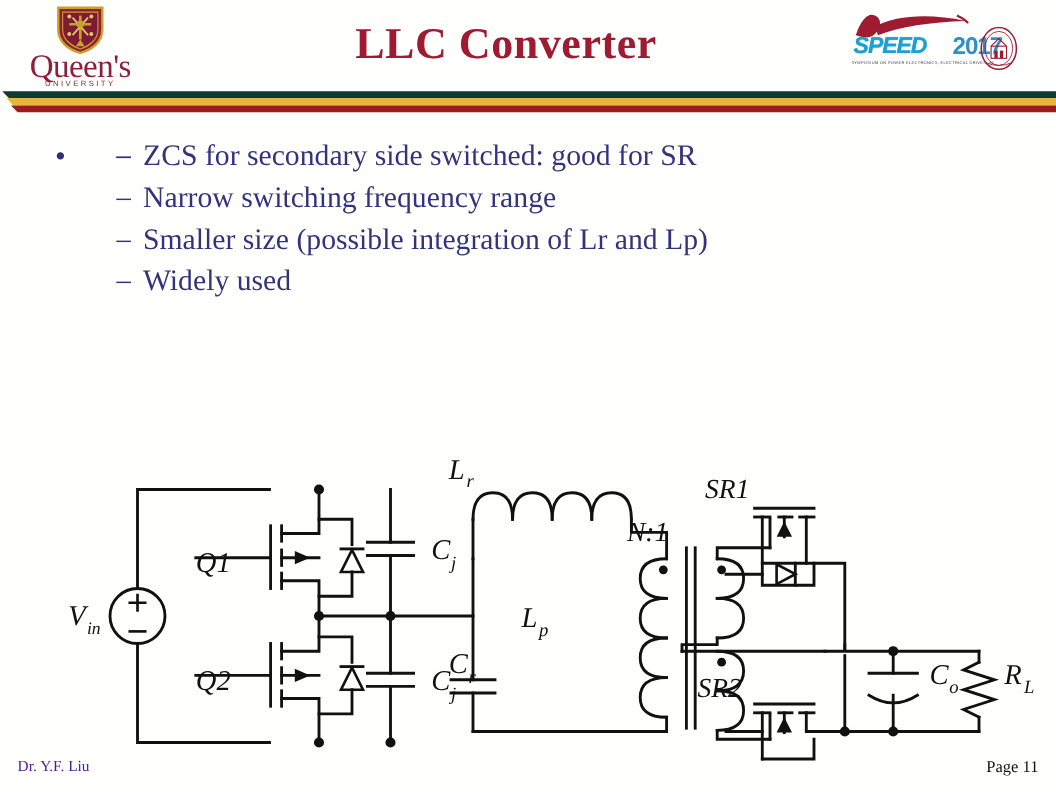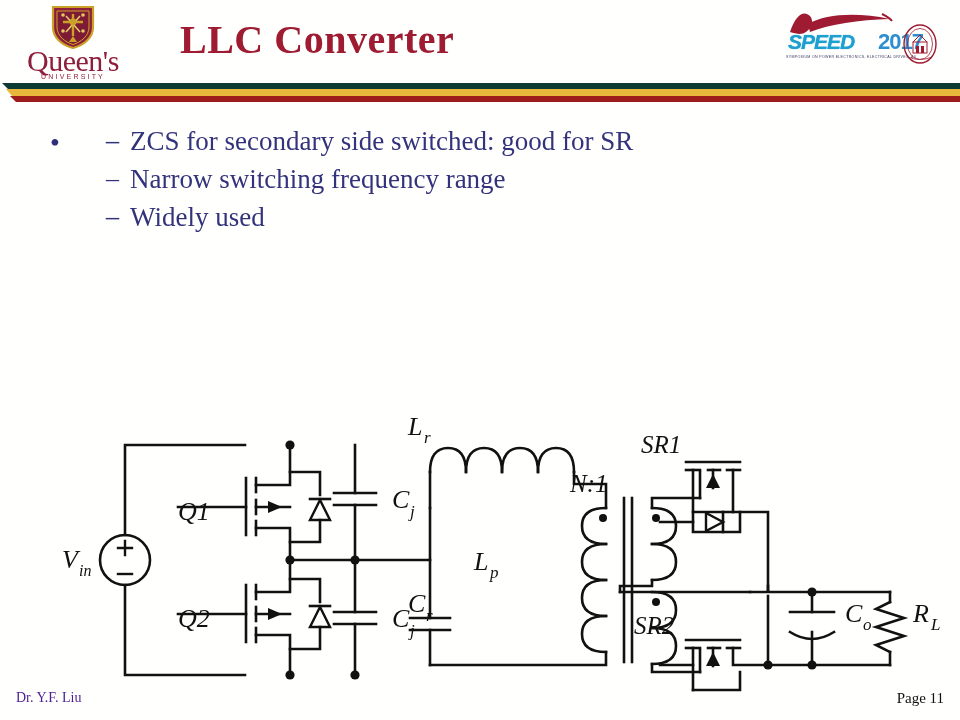--- a/index.html
+++ b/index.html
@@ -57,35 +57,34 @@
     color: #8e1f3c;
     font-size: 7px;
     letter-spacing: 2.2px;
     font-family: "Liberation Sans", sans-serif;
   }
 
   #slide-title {
     position: absolute;
     left: 180px; top: 16px;
     width: 560px;
-    text-align: left;
+    text-align: center;
     color: #9e1b32;
     font-size: 40px;
     font-weight: bold;
     font-family: "Liberation Serif", "DejaVu Serif", serif;
     letter-spacing: 0.5px;
   }
 
   
   #speed-logo {
     position: absolute;
     left: 768px; top: 8px;
     width: 150px;
     height: 66px;
-    margin-left: 12px;
   }
   #speed-ribbon {
     position: absolute;
     left: 6px; top: 2px;
     width: 110px; height: 26px;
   }
   #speed-word {
     position: absolute;
     left: 8px; top: 22px;
     font-family: "Liberation Sans", sans-serif;
@@ -257,20 +256,21 @@
     <div class="l2">
       <span class="dash">–</span>
       <span>ZCS for secondary side switched: good for SR</span>
     </div>
     <div class="l2">
       <span class="dash">–</span>
       <span>Narrow switching frequency range</span>
     </div>
     <div class="l2">
       <span class="dash">–</span>
+      <span>Smaller size (possible integration of Lr and Lp)</span>
     </div>
     <div class="l2">
       <span class="dash">–</span>
       <span>Widely used</span>
     </div>
   </div>
 
   <svg id="circuit" viewBox="0 0 960 295">
     <g fill="none" stroke="#111111" stroke-width="2.6" stroke-linecap="square">
 

